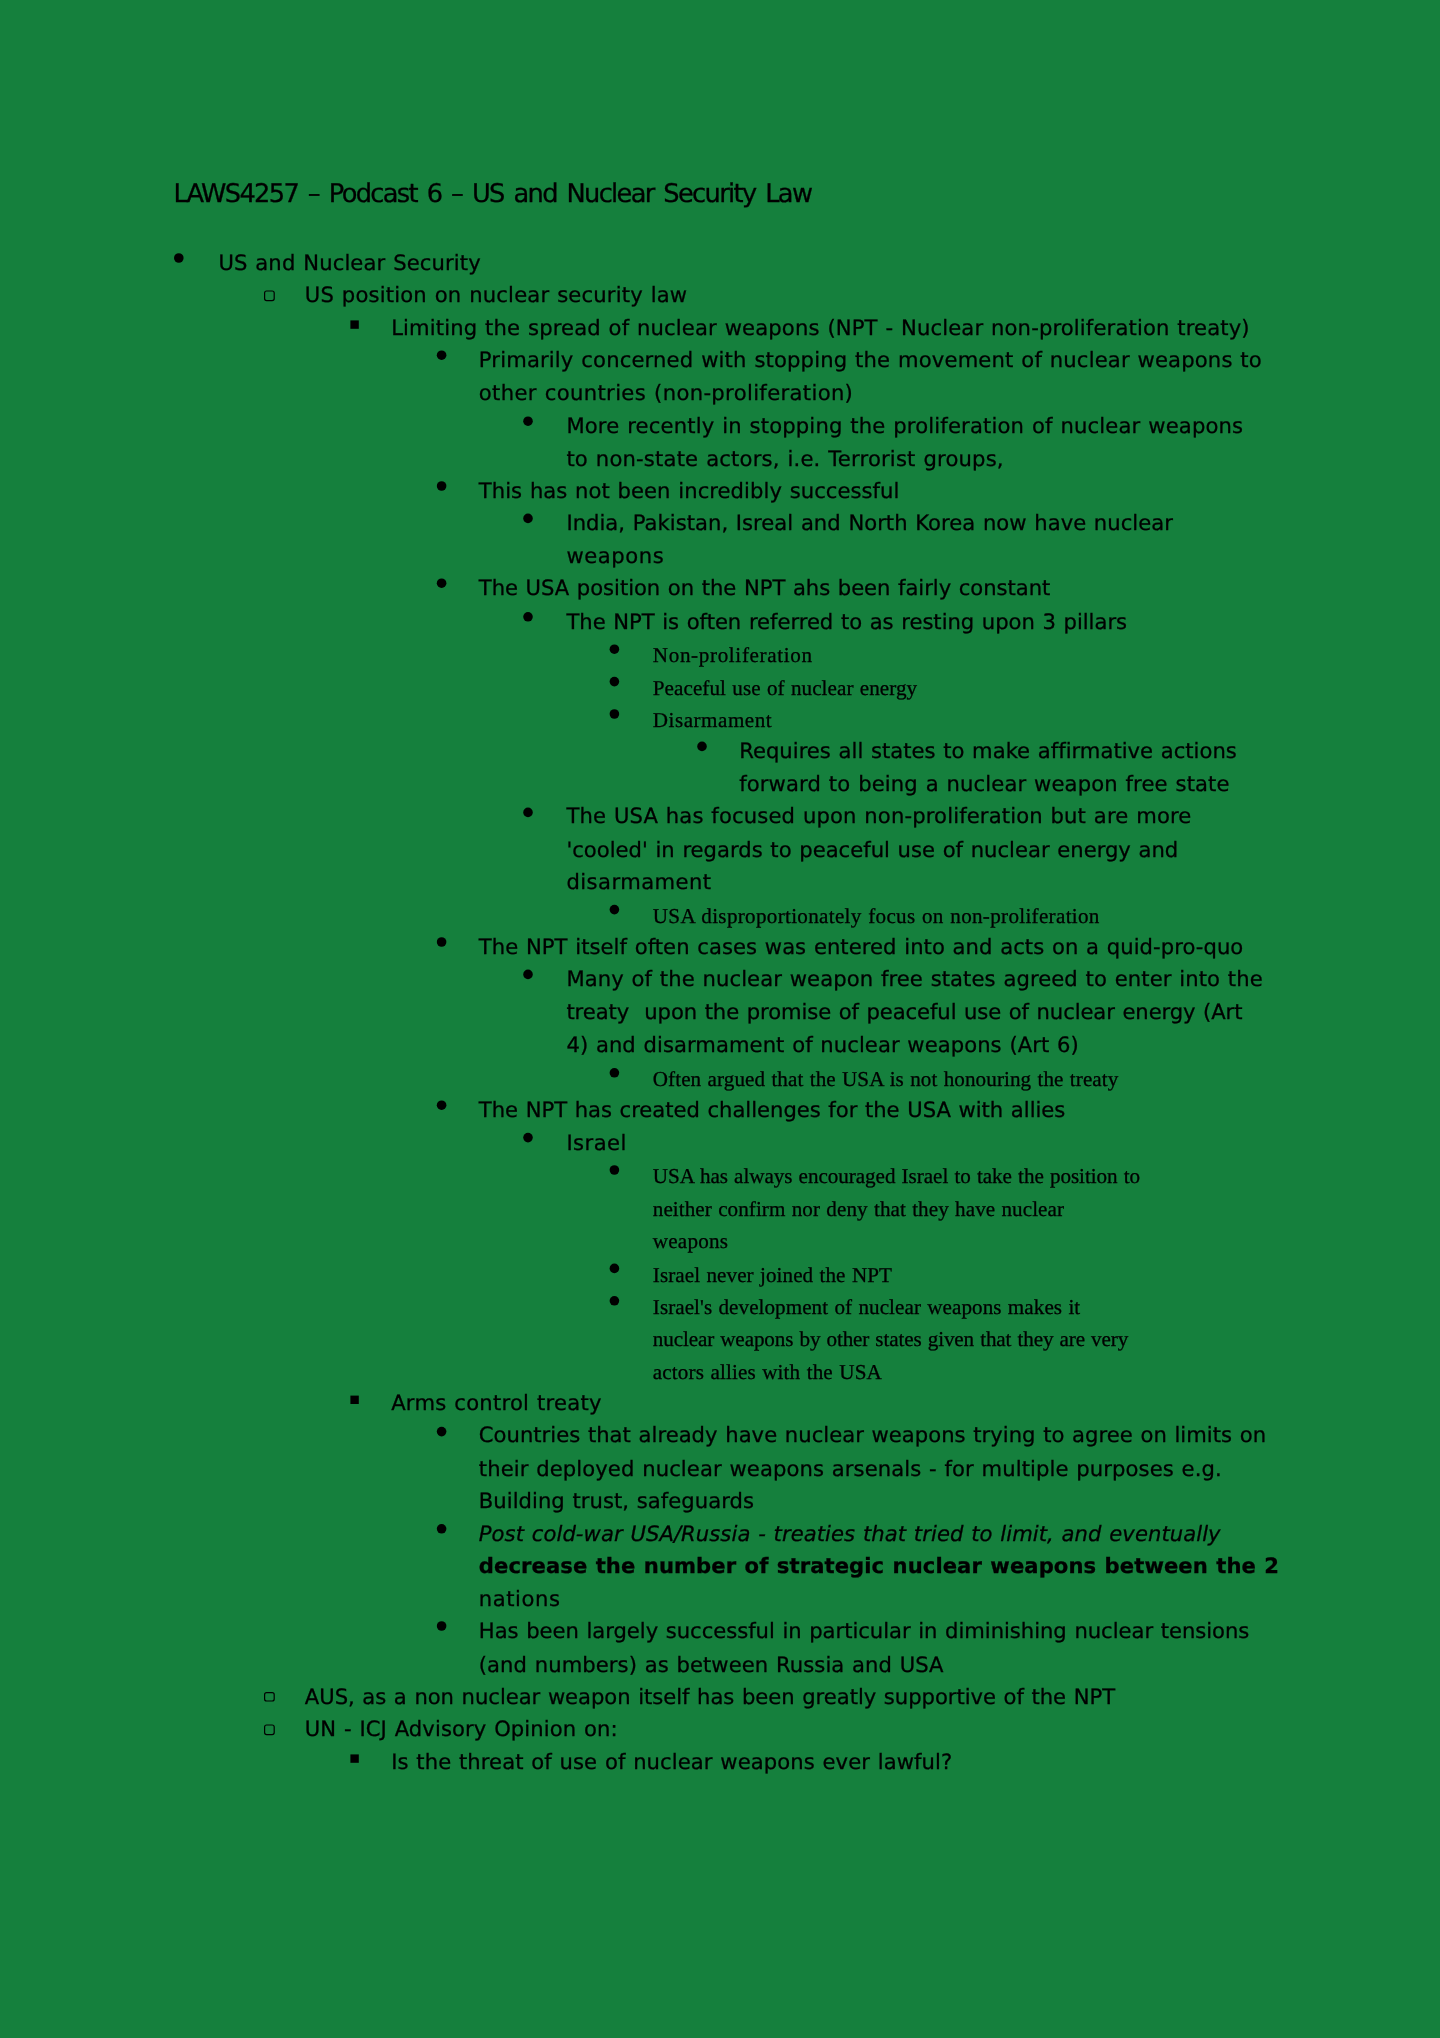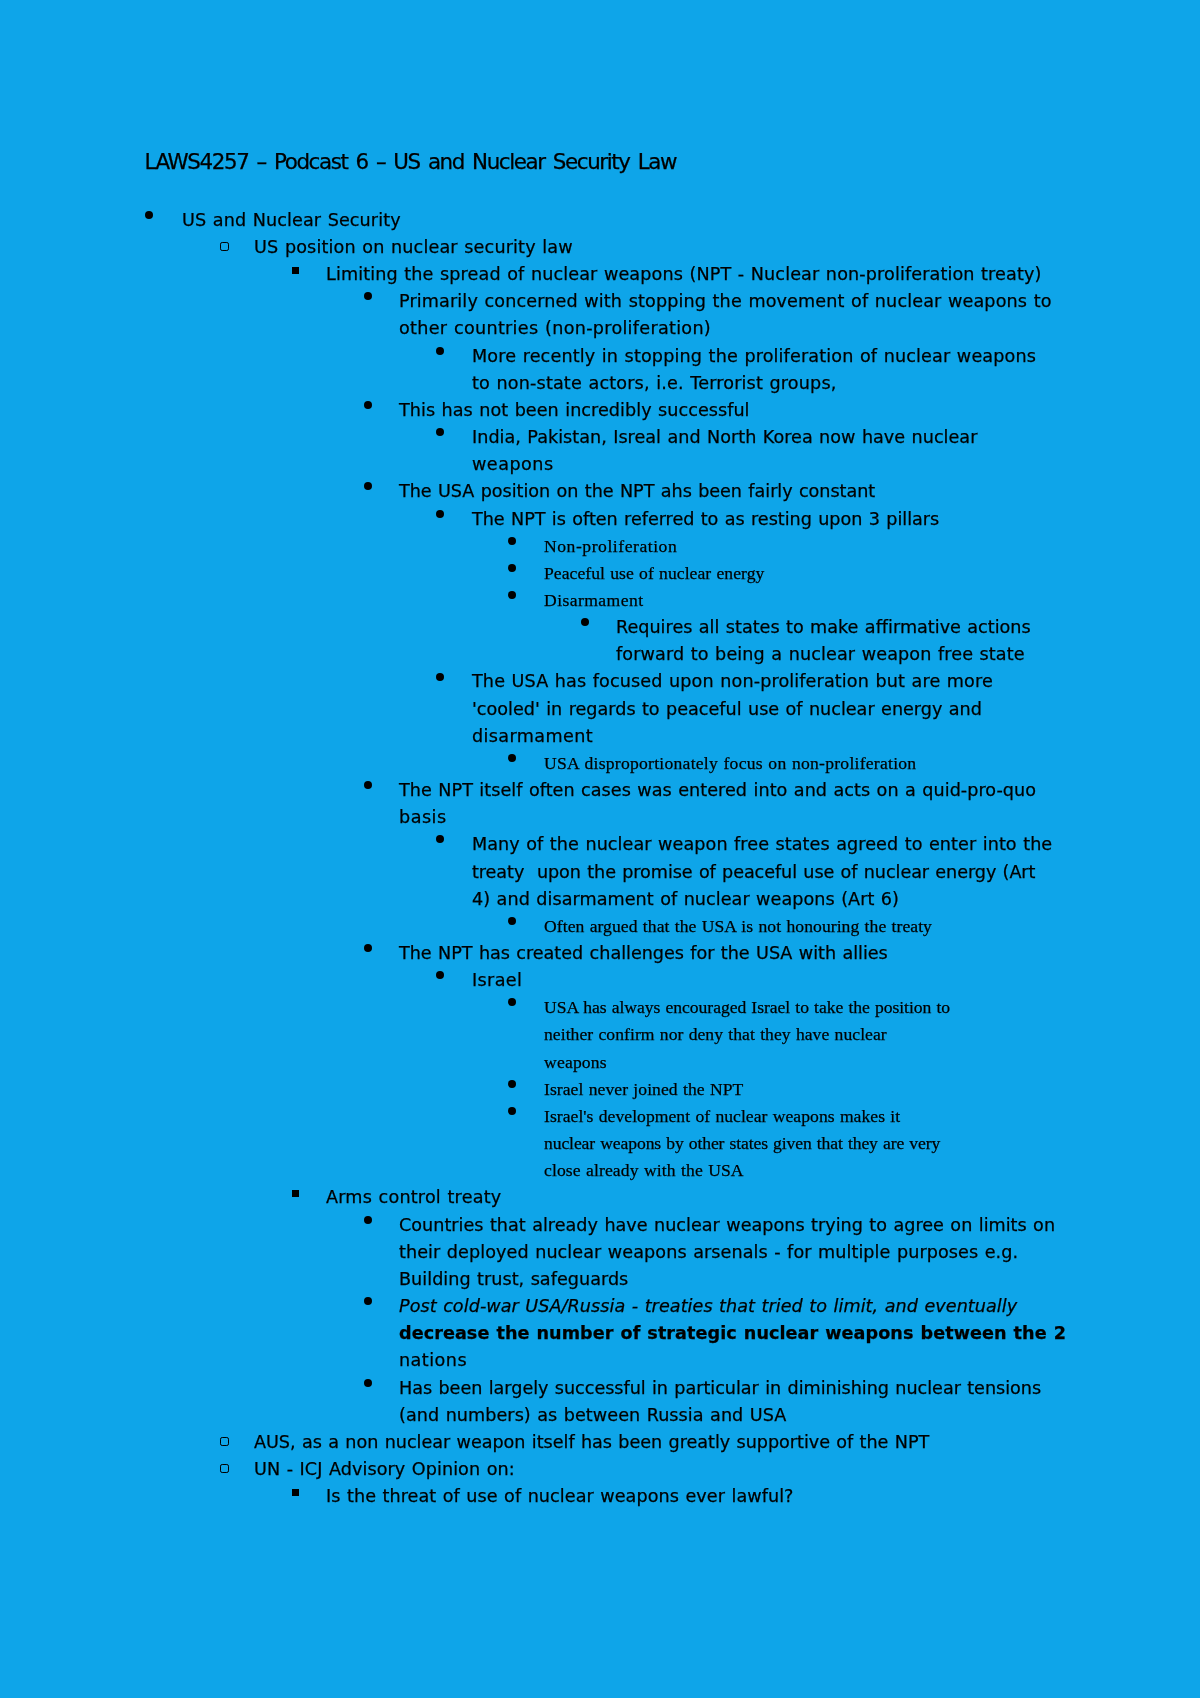--- a/index.html
+++ b/index.html
@@ -1,21 +1,21 @@
 <!DOCTYPE html>
 <html><head>
 <meta charset="utf-8">
 <title>LAWS4257 - Podcast 6 - US and Nuclear Security Law</title>
 <style>
   html,body{margin:0;padding:0;background:#ffffff;}
   body{width:1200px;height:1698px;overflow:hidden;
        font-family:"DejaVu Sans", sans-serif;
        color:#000000;
        -webkit-font-smoothing:antialiased;}
-  .page{position:relative;width:1200px;height:1698px;background:#0ea5e9;overflow:hidden;}
+  .page{position:relative;width:1200px;height:1698px;background:#15803d;overflow:hidden;}
 
   .doc-title{position:absolute;left:144.5px;top:151.4px;
        font-size:21.4px;line-height:21.4px;letter-spacing:-1.3878px;word-spacing:2.7px;
        white-space:pre;-webkit-text-stroke:0.25px #000000;}
 
   .outline{position:absolute;left:0px;top:206.8px;width:1200px;}
 
   .li{position:relative;font-size:17.6px;letter-spacing:-0.03px;word-spacing:0.8px;}
   .li > .bullet{position:absolute;display:block;}
   .li .line{display:block;height:27.17px;line-height:27.17px;white-space:pre;
@@ -163,21 +163,20 @@
         <span class="line tk18">'cooled' in regards to peaceful use of nuclear energy and</span>
         <span class="line tk19">disarmament</span>
       </div>
       <div class="li lvl6">
         <span class="bullet b-disc"></span>
         <span class="line tk20">USA disproportionately focus on non-proliferation</span>
       </div>
       <div class="li lvl4">
         <span class="bullet b-disc"></span>
         <span class="line tk21">The NPT itself often cases was entered into and acts on a quid-pro-quo</span>
-        <span class="line tk22">basis</span>
       </div>
       <div class="li lvl5">
         <span class="bullet b-disc"></span>
         <span class="line tk23">Many of the nuclear weapon free states agreed to enter into the</span>
         <span class="line tk24">treaty  upon the promise of peaceful use of nuclear energy (Art</span>
         <span class="line tk25">4) and disarmament of nuclear weapons (Art 6)</span>
       </div>
       <div class="li lvl6">
         <span class="bullet b-disc"></span>
         <span class="line tk26">Often argued that the USA is not honouring the treaty</span>
@@ -197,21 +196,21 @@
         <span class="line tk31">weapons</span>
       </div>
       <div class="li lvl6">
         <span class="bullet b-disc"></span>
         <span class="line tk32">Israel never joined the NPT</span>
       </div>
       <div class="li lvl6">
         <span class="bullet b-disc"></span>
         <span class="line tk33">Israel's development of nuclear weapons makes it</span>
         <span class="line tk35">nuclear weapons by other states given that they are very</span>
-        <span class="line tk36">close already with the USA</span>
+        <span class="line tk36">actors allies with the USA</span>
       </div>
       <div class="li lvl3">
         <span class="bullet b-square"></span>
         <span class="line tk37">Arms control treaty</span>
       </div>
       <div class="li lvl4">
         <span class="bullet b-disc"></span>
         <span class="line tk38">Countries that already have nuclear weapons trying to agree on limits on</span>
         <span class="line tk39">their deployed nuclear weapons arsenals - for multiple purposes e.g.</span>
         <span class="line tk40">Building trust, safeguards</span>

